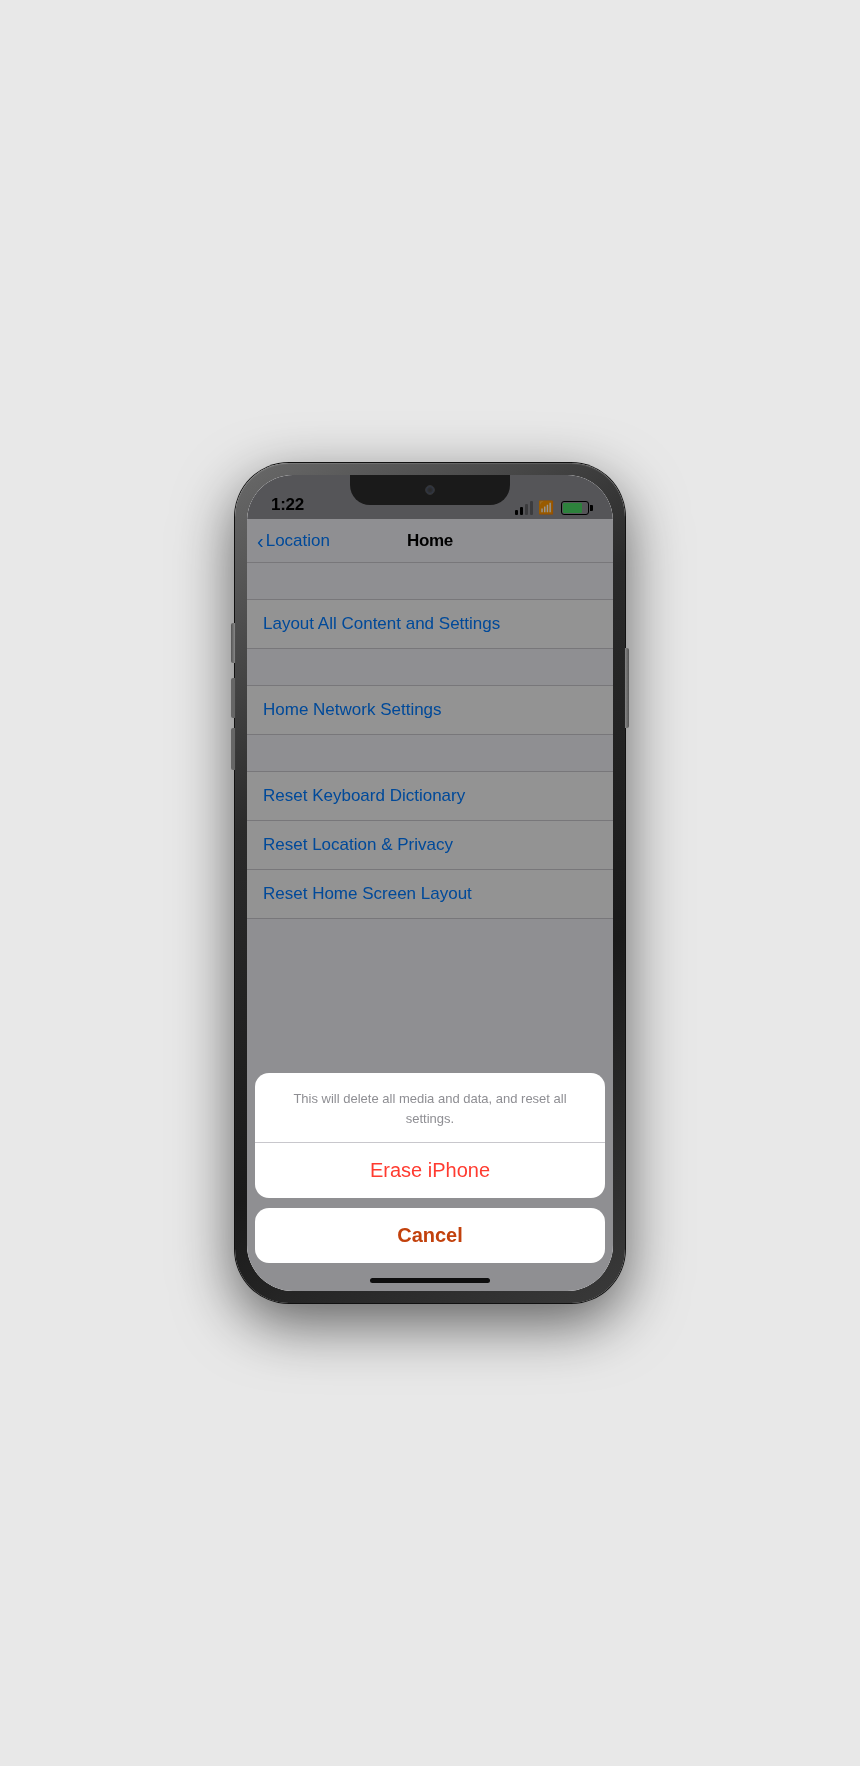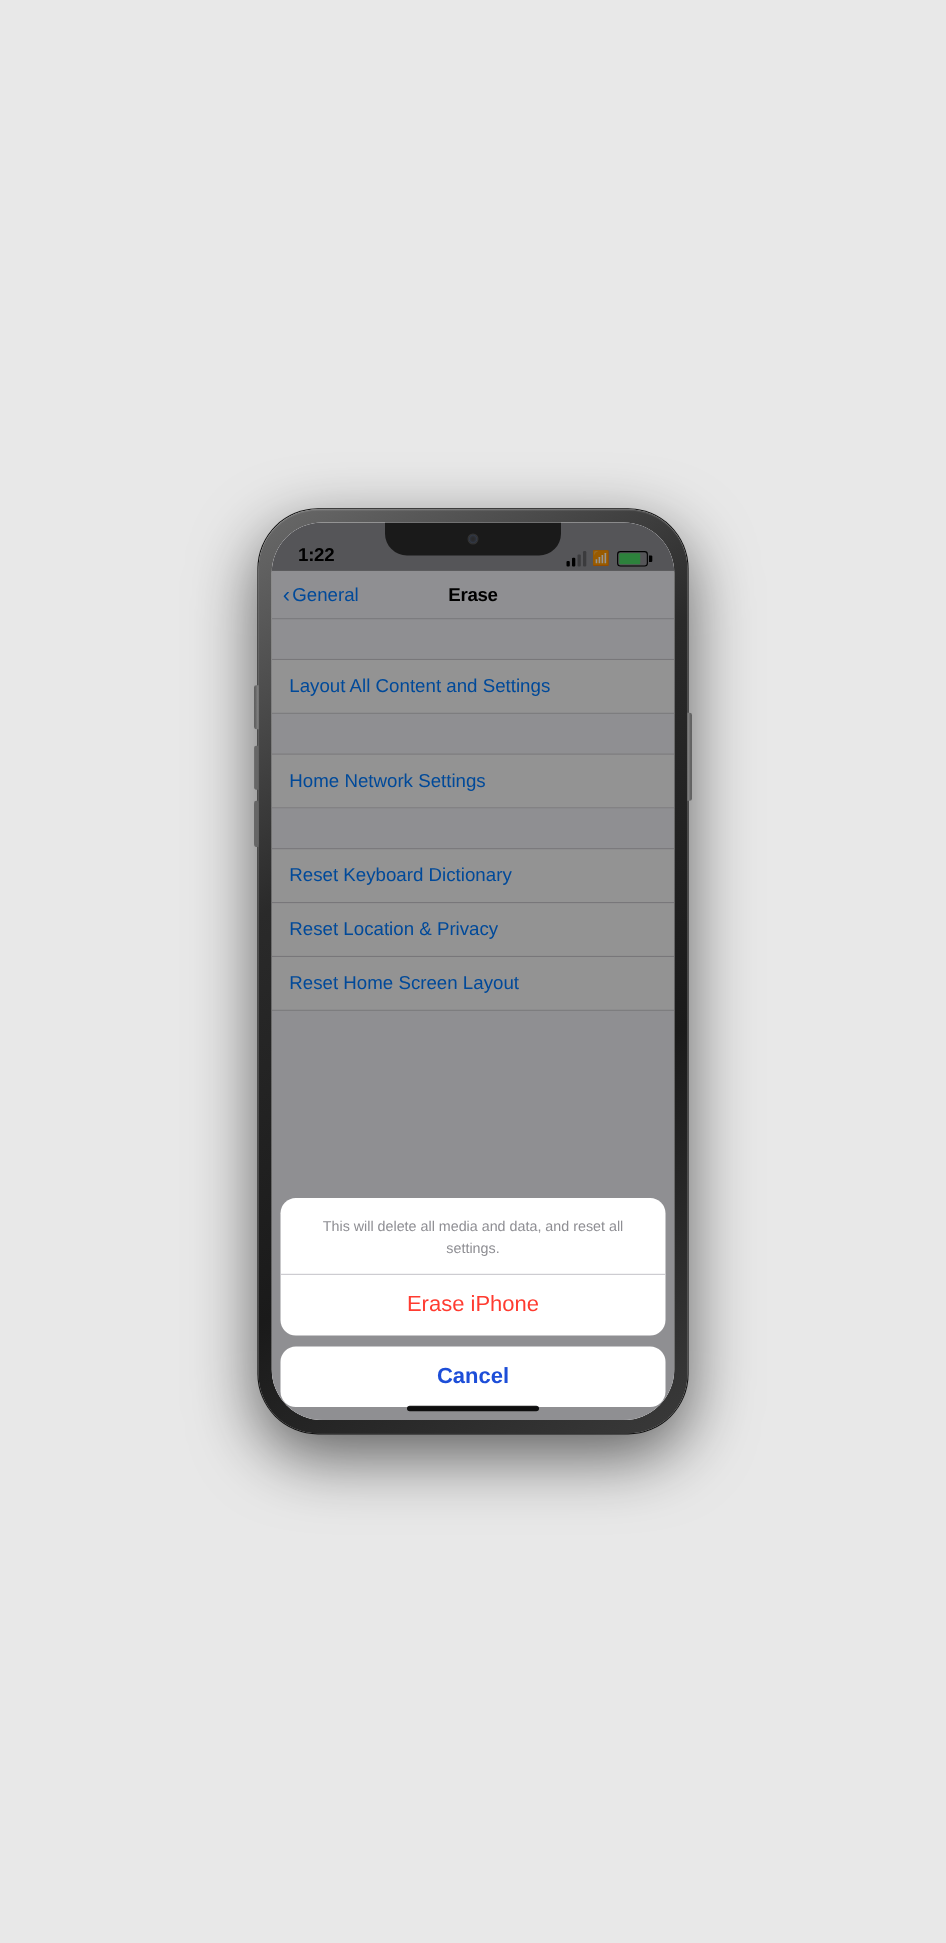--- a/index.html
+++ b/index.html
@@ -255,21 +255,21 @@
       border-radius: 46px;
     }
 
     
     .action-sheet-container {
       position: absolute;
       bottom: 0;
       left: 0;
       right: 0;
       z-index: 10;
-      padding: 0 8px 12px;
+      padding: 0 8px 28px;
     }
 
     .action-sheet-main {
       background: #fff;
       border-radius: 14px;
       overflow: hidden;
       margin-bottom: 10px;
     }
 
     .action-sheet-message {
@@ -293,21 +293,21 @@
       color: #ff3b30;
     }
 
     .action-sheet-cancel {
       background: #fff;
       border-radius: 14px;
       padding: 16px 20px;
       text-align: center;
       font-size: 20px;
       font-weight: 600;
-      color: #1d4ed8;
+      color: #c2410c;
       cursor: pointer;
     }
 
     
     .home-indicator {
       position: absolute;
       bottom: 8px;
       left: 50%;
       transform: translateX(-50%);
       width: 120px;
@@ -341,23 +341,23 @@
             <span class="wifi-icon">📶</span>
             <div class="battery-icon">
               <div class="battery-fill"></div>
             </div>
           </div>
         </div>
 
         <div class="nav-bar">
           <div class="nav-back">
             <span class="nav-back-chevron">‹</span>
-            <span>General</span>
-          </div>
-          <span class="nav-title">Erase</span>
+            <span>Location</span>
+          </div>
+          <span class="nav-title">Home</span>
         </div>
 
         <div class="content">
           <div class="section-gap"></div>
 
           <div class="menu-group">
             <div class="menu-item">
               <span>Layout All Content and Settings</span>
             </div>
           </div>

